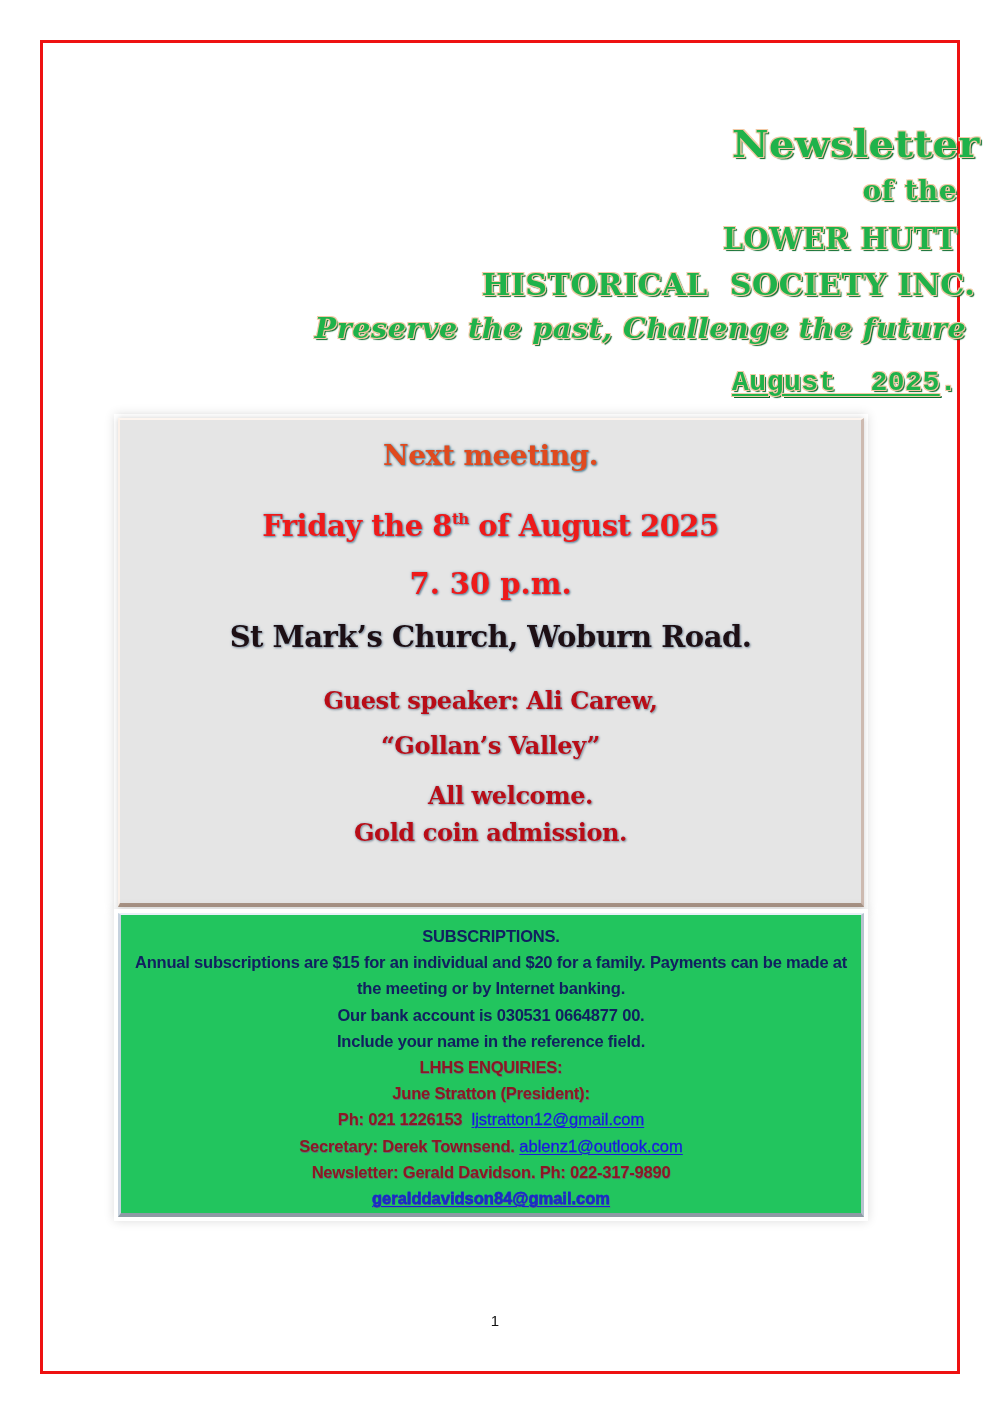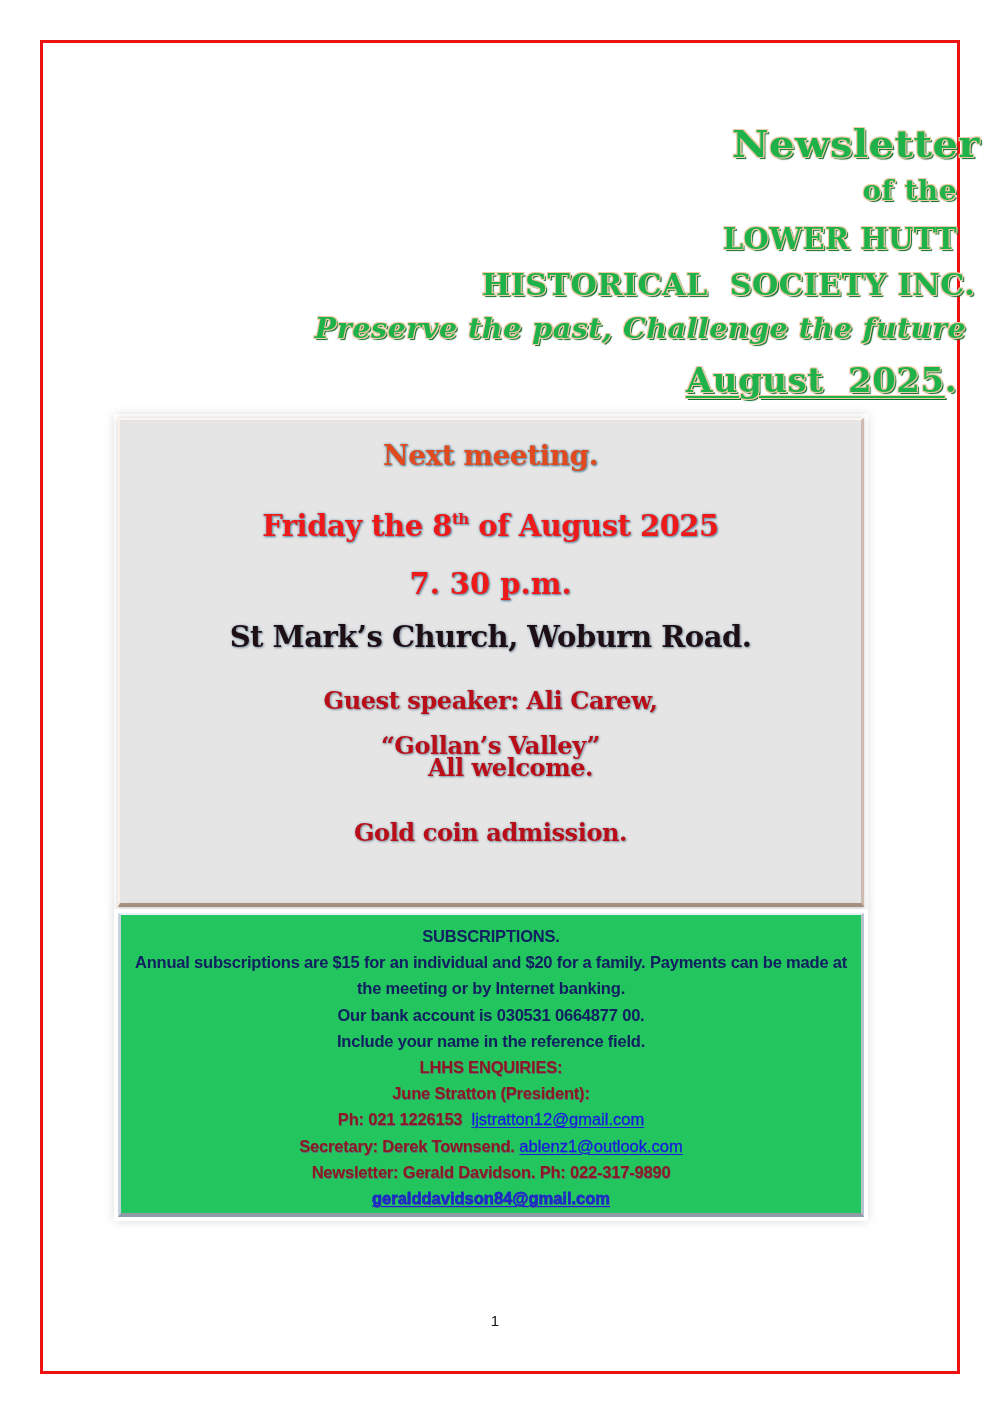--- a/index.html
+++ b/index.html
@@ -39,21 +39,21 @@
         1px -1px 0 #f2c9a6,
         -1px 1px 0 #f2c9a6,
         2px 2px 1px #0a6a2a;
     }
     .masthead .line { display: block; line-height: 1; white-space: nowrap; }
     .mh-title { font-size: 38px; height: 46px; transform: scaleX(1.05); padding-left: -10px; }
     .mh-of { font-size: 28px; height: 44px; margin-top: 6px; padding-left: 10px; }
     .mh-lower { font-size: 29px; height: 44px; margin-top: 4px; }
     .mh-society { font-size: 29px; height: 44px; margin-top: 2px; transform: scaleX(1.04); }
     .mh-motto { font-size: 28px; height: 46px; font-style: italic; transform: scaleX(1.02); }
-    .mh-date { font-size: 34px; height: 44px; margin-top: 2px; }
+    .mh-date { font-size: 28px; height: 44px; margin-top: 8px; font-family: Liberation Mono, monospace; }
     .mh-date .u { text-decoration: underline; text-decoration-thickness: 2px; text-underline-offset: 4px; }
 
     
     .meeting-box {
       position: absolute;
       left: 118px;
       top: 418px;
       width: 746px;
       height: 489px;
       background: #e5e5e5;
@@ -97,21 +97,21 @@
       text-shadow: 0 0 3px #a6b6c5, 1px 1px 2px #7b8a99;
     }
     .mb-detail {
       font-size: 24px;
       color: #b90d17;
       letter-spacing: -0.4px;
       text-shadow: 0 0 3px #9fb3c2, 1px 1px 2px #7b8b98;
     }
     .mb-speaker { top: 269px; }
     .mb-talk { top: 314px; }
-    .mb-welcome { top: 336px; padding-left: 40px; }
+    .mb-welcome { top: 364px; padding-left: 40px; }
     .mb-gold { top: 401px; }
 
     
     .subs-box {
       position: absolute;
       left: 118px;
       top: 913px;
       width: 746px;
       height: 304px;
       background: #22c55e;

